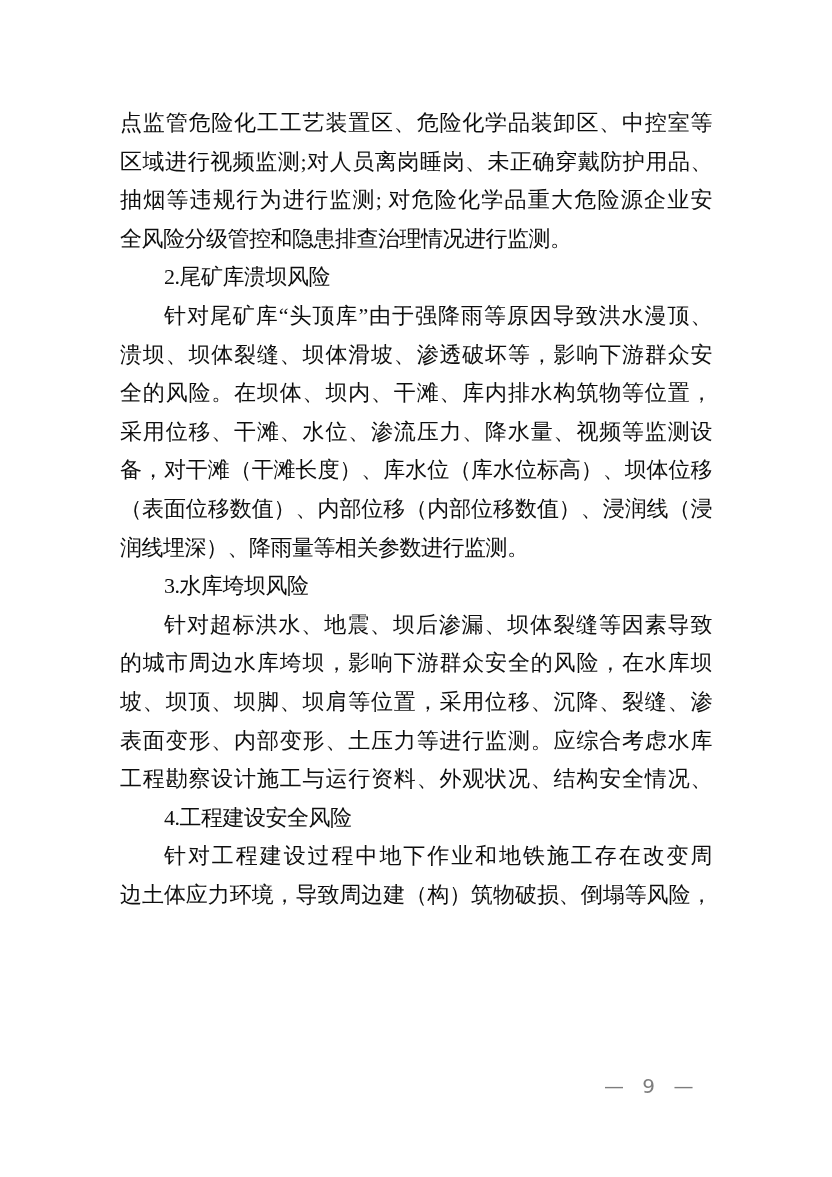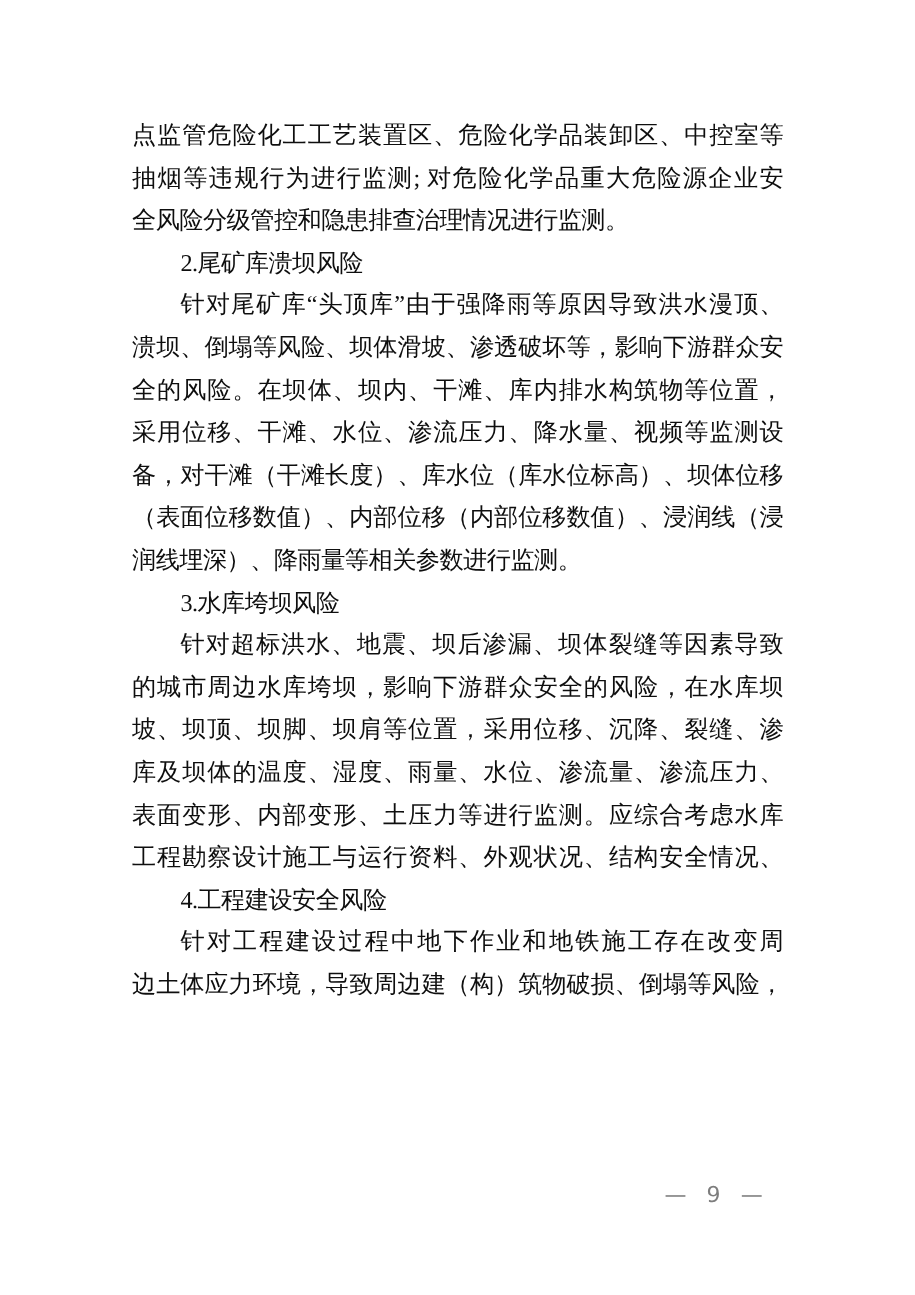--- a/index.html
+++ b/index.html
@@ -53,35 +53,35 @@
     word-spacing: 8px;
     color: var(--page_number);
   }
 </style>
 </head>
 <body>
 
 <div class="page">
   <div class="text-block" id="doc-body">
       <div class="line justify">点监管危险化工工艺装置区、危险化学品装卸区、中控室等</div>
+      <div class="line justify">区域进行视频监测;对人员离岗睡岗、未正确穿戴防护用品、</div>
       <div class="line justify">抽烟等违规行为进行监测; 对危险化学品重大危险源企业安</div>
       <div class="line">全风险分级管控和隐患排查治理情况进行监测。</div>
       <div class="line heading indent">2.尾矿库溃坝风险</div>
       <div class="line justify indent">针对尾矿库“头顶库”由于强降雨等原因导致洪水漫顶、</div>
-      <div class="line justify">溃坝、倒塌等风险、坝体滑坡、渗透破坏等，影响下游群众安</div>
+      <div class="line justify">溃坝、坝体裂缝、坝体滑坡、渗透破坏等，影响下游群众安</div>
       <div class="line justify">全的风险。在坝体、坝内、干滩、库内排水构筑物等位置，</div>
       <div class="line justify">采用位移、干滩、水位、渗流压力、降水量、视频等监测设</div>
       <div class="line justify">备，对干滩（干滩长度）、库水位（库水位标高）、坝体位移</div>
       <div class="line justify">（表面位移数值）、内部位移（内部位移数值）、浸润线（浸</div>
       <div class="line">润线埋深）、降雨量等相关参数进行监测。</div>
       <div class="line heading indent">3.水库垮坝风险</div>
       <div class="line justify indent">针对超标洪水、地震、坝后渗漏、坝体裂缝等因素导致</div>
       <div class="line justify">的城市周边水库垮坝，影响下游群众安全的风险，在水库坝</div>
       <div class="line justify">坡、坝顶、坝脚、坝肩等位置，采用位移、沉降、裂缝、渗</div>
-      <div class="line justify">库及坝体的温度、湿度、雨量、水位、渗流量、渗流压力、</div>
       <div class="line justify">表面变形、内部变形、土压力等进行监测。应综合考虑水库</div>
       <div class="line justify">工程勘察设计施工与运行资料、外观状况、结构安全情况、</div>
       <div class="line heading indent">4.工程建设安全风险</div>
       <div class="line justify indent">针对工程建设过程中地下作业和地铁施工存在改变周</div>
       <div class="line justify">边土体应力环境，导致周边建（构）筑物破损、倒塌等风险，</div>
     </div>
   <div class="page-number">— 9 —</div>
 </div>
 
 </body></html>

